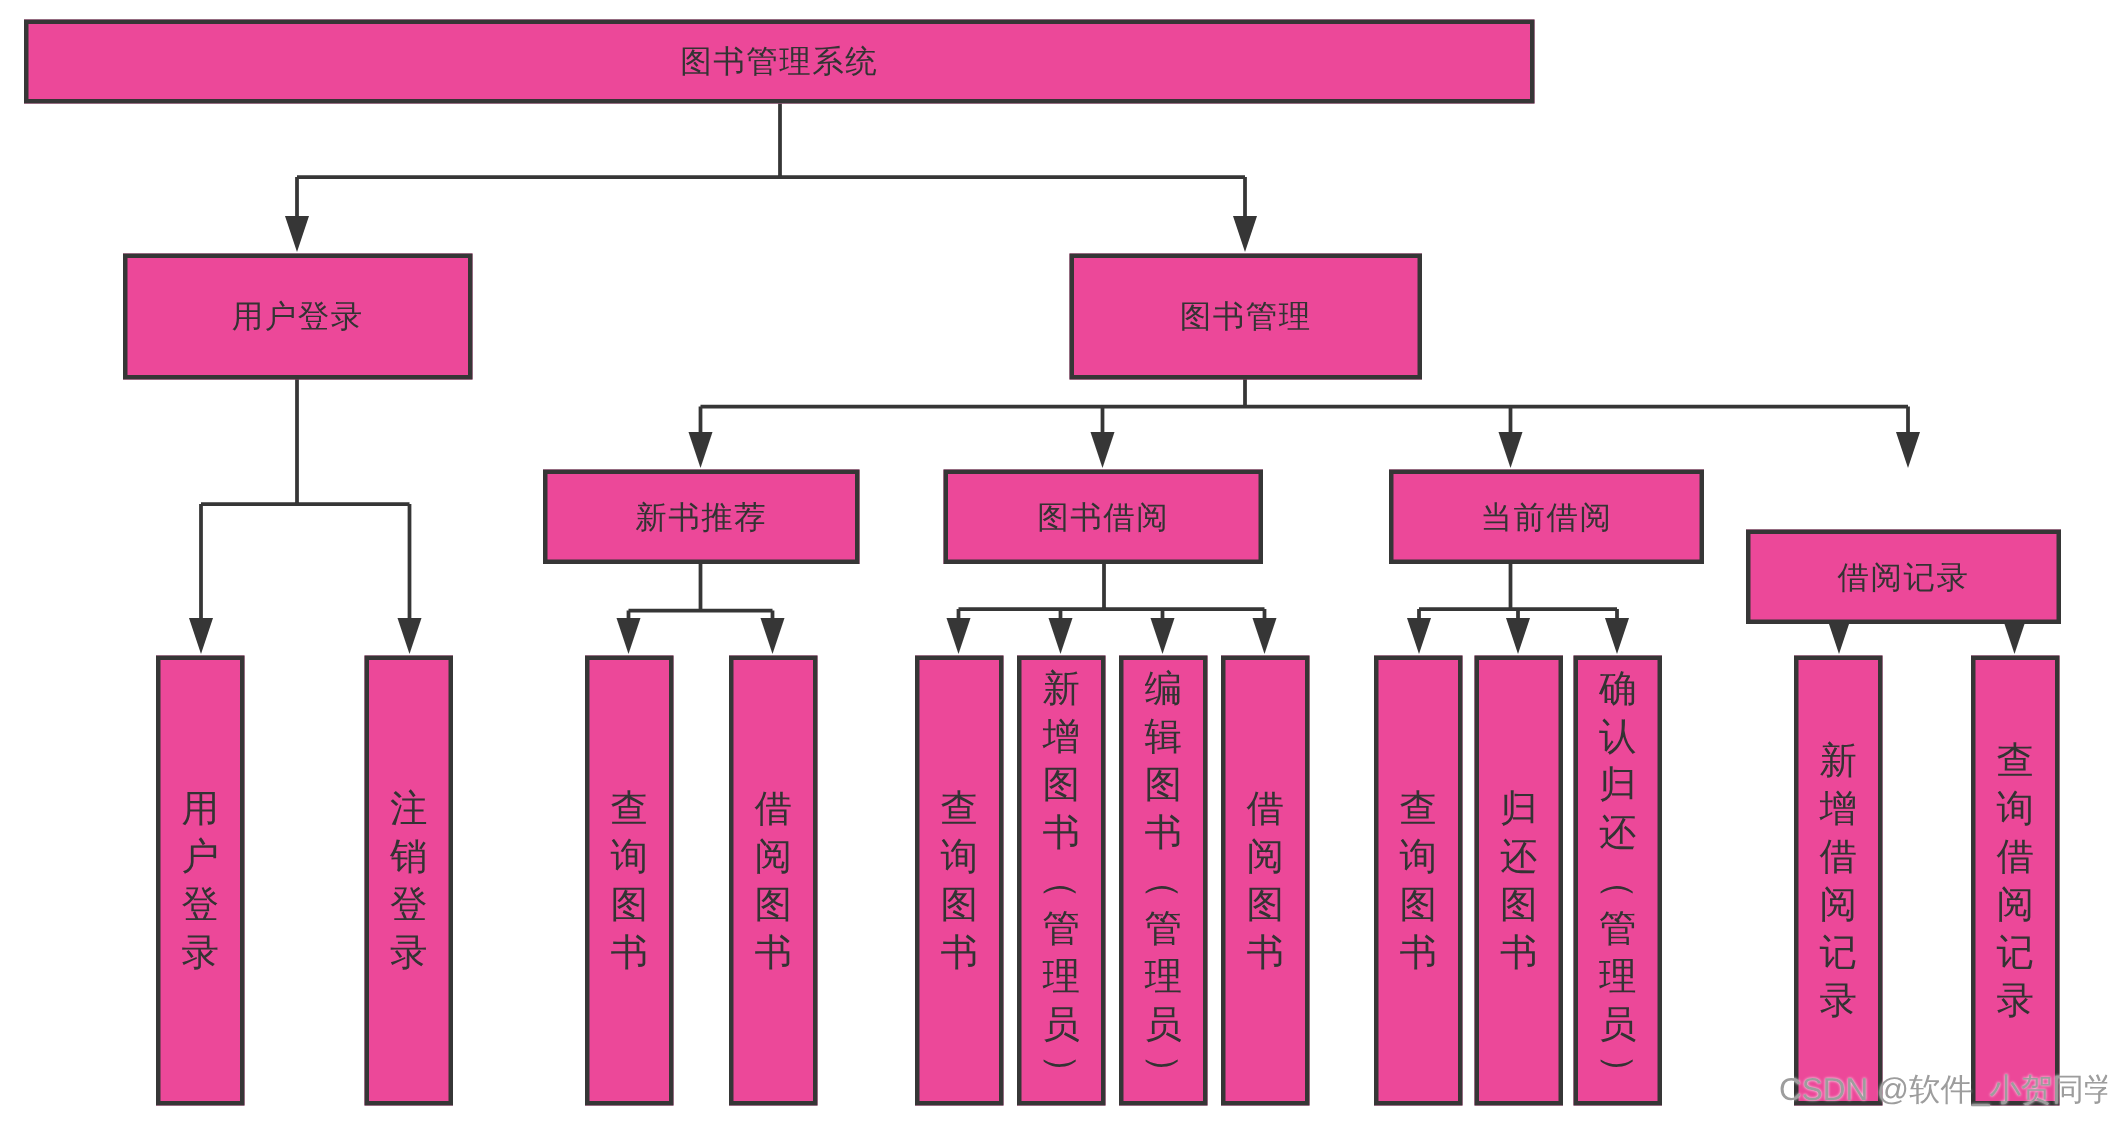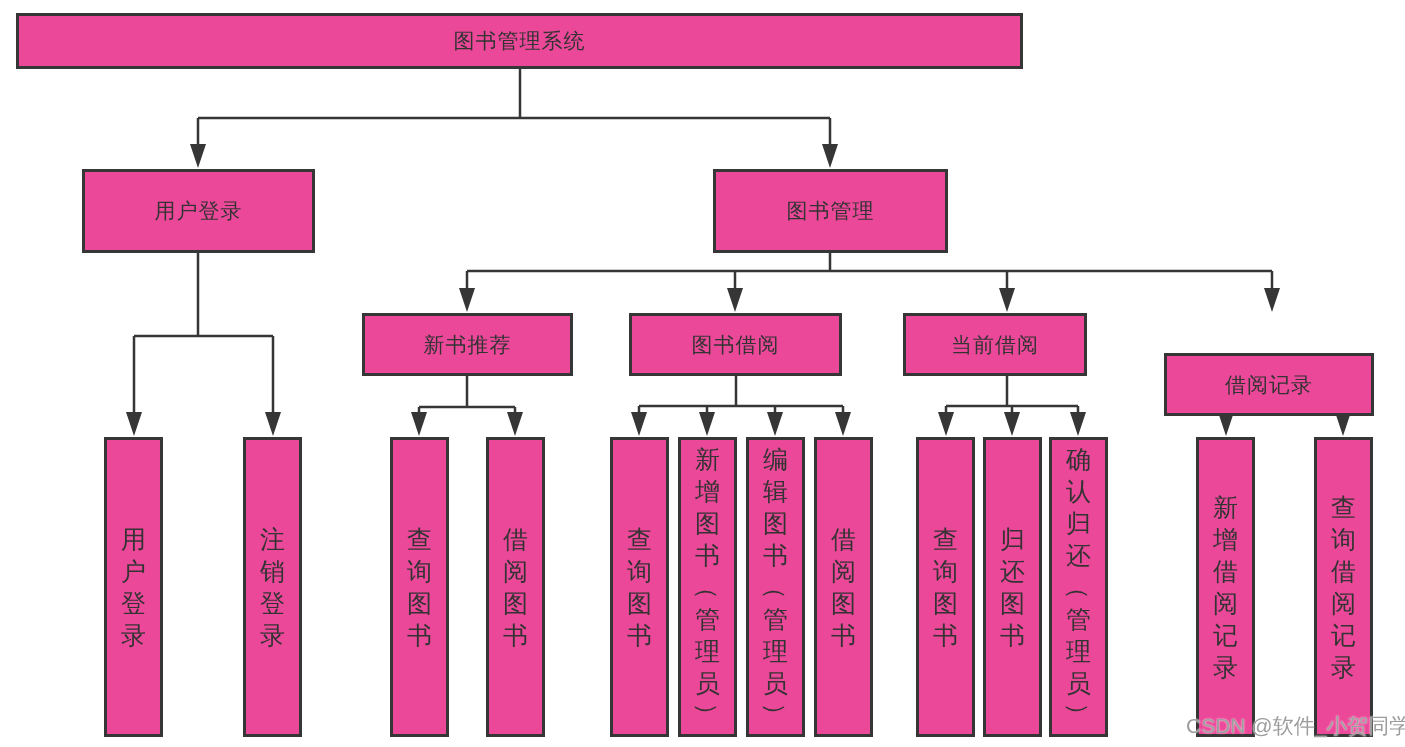--- a/index.html
+++ b/index.html
@@ -37,21 +37,21 @@
     letter-spacing: 1px;
     white-space: nowrap;
   }
   .root-box   { left: 16px;  top: 13px;  width: 1007px; height: 56px; }
   .l2-box     { top: 169px; height: 84px; }
   .user-login { left: 82px;  width: 233px; }
   .book-mgmt  { left: 713px; width: 235px; }
   .l3-box     { top: 313px; height: 63px; }
   .sec0 { left: 362px;  width: 211px; }
   .sec1 { left: 629px;  width: 213px; }
-  .sec2 { left: 903px;  width: 184px; }
+  .sec2 { left: 926px;  width: 210px; }
   .sec3 { left: 1164px; width: 210px; margin-top: 40px; }
   .leaf {
     top: 437px;
     width: 59px;
     height: 300px;
   }
   .vtext {
     display: flex;
     flex-direction: column;
     align-items: center;

